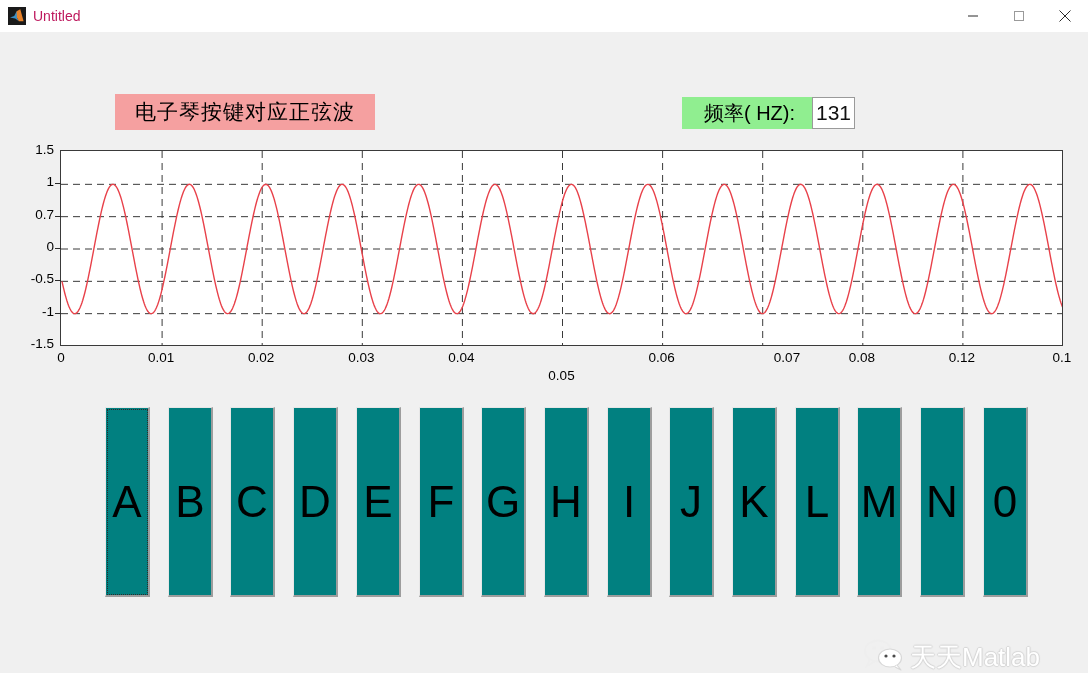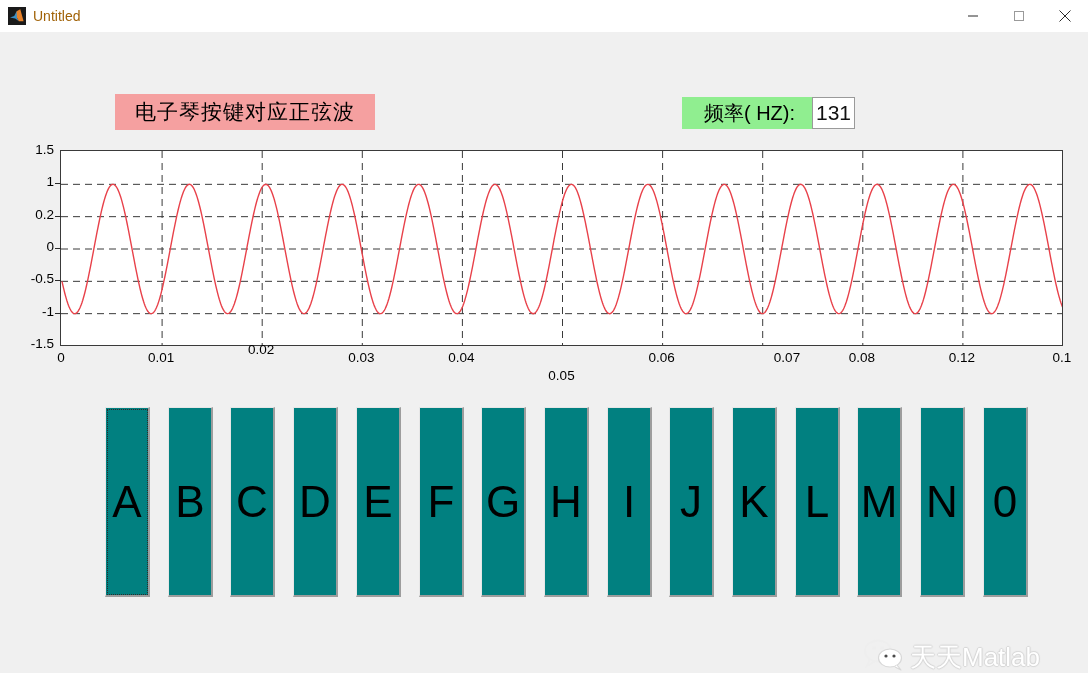--- a/index.html
+++ b/index.html
@@ -28,21 +28,21 @@
     left: 8px; top: 7px;
     width: 18px; height: 18px;
     background: #1a1a1a;
     overflow: hidden;
   }
   #app-icon svg { display: block; }
   #window-title {
     position: absolute;
     left: 33px; top: 7px;
     font-size: 14px;
-    color: #a16207;
+    color: #be185d;
     line-height: 18px;
     white-space: nowrap;
   }
   .winbtn {
     position: absolute;
     top: 0;
     width: 46px; height: 32px;
     cursor: default;
   }
   .winbtn svg { position: absolute; left: 50%; top: 50%; transform: translate(-50%,-50%); }
@@ -230,34 +230,34 @@
           <line x1="901.8999999999999" y1="0" x2="901.8999999999999" y2="196" stroke="#3a3a3a" stroke-width="1" stroke-dasharray="7,5"></line>
         </svg>
       <svg id="wave-svg" width="1003" height="196">
           <path d="M1.00 130.32 L1.71 133.56 L2.43 136.67 L3.15 139.65 L3.86 142.48 L4.57 145.16 L5.29 147.68 L6.00 150.03 L6.72 152.20 L7.43 154.17 L8.15 155.96 L8.87 157.55 L9.58 158.92 L10.29 160.09 L11.01 161.05 L11.72 161.78 L12.44 162.30 L13.15 162.59 L13.87 162.66 L14.59 162.51 L15.30 162.13 L16.02 161.54 L16.73 160.72 L17.45 159.69 L18.16 158.44 L18.88 156.98 L19.59 155.32 L20.31 153.46 L21.02 151.42 L21.74 149.18 L22.45 146.77 L23.16 144.19 L23.88 141.45 L24.59 138.56 L25.31 135.53 L26.02 132.37 L26.74 129.10 L27.46 125.71 L28.17 122.23 L28.89 118.67 L29.60 115.03 L30.32 111.33 L31.03 107.59 L31.74 103.82 L32.46 100.02 L33.17 96.22 L33.89 92.43 L34.60 88.65 L35.32 84.91 L36.03 81.21 L36.75 77.57 L37.47 74.00 L38.18 70.51 L38.90 67.12 L39.61 63.84 L40.32 60.67 L41.04 57.63 L41.75 54.73 L42.47 51.98 L43.19 49.39 L43.90 46.97 L44.61 44.72 L45.33 42.66 L46.05 40.79 L46.76 39.12 L47.48 37.65 L48.19 36.39 L48.91 35.34 L49.62 34.51 L50.34 33.90 L51.05 33.51 L51.77 33.34 L52.48 33.40 L53.20 33.68 L53.91 34.18 L54.63 34.90 L55.34 35.84 L56.05 36.99 L56.77 38.36 L57.48 39.93 L58.20 41.70 L58.91 43.67 L59.63 45.82 L60.35 48.16 L61.06 50.67 L61.77 53.34 L62.49 56.16 L63.21 59.13 L63.92 62.24 L64.63 65.46 L65.35 68.80 L66.06 72.24 L66.78 75.77 L67.49 79.38 L68.21 83.05 L68.92 86.77 L69.64 90.54 L70.36 94.32 L71.07 98.12 L71.78 101.92 L72.50 105.71 L73.22 109.47 L73.93 113.19 L74.64 116.85 L75.36 120.46 L76.08 123.98 L76.79 127.42 L77.50 130.75 L78.22 133.97 L78.93 137.06 L79.65 140.03 L80.36 142.84 L81.08 145.50 L81.80 148.00 L82.51 150.32 L83.22 152.46 L83.94 154.42 L84.66 156.18 L85.37 157.74 L86.09 159.09 L86.80 160.23 L87.52 161.15 L88.23 161.86 L88.94 162.35 L89.66 162.61 L90.37 162.66 L91.09 162.47 L91.81 162.07 L92.52 161.44 L93.23 160.60 L93.95 159.54 L94.67 158.26 L95.38 156.78 L96.09 155.09 L96.81 153.21 L97.52 151.14 L98.24 148.88 L98.96 146.44 L99.67 143.84 L100.38 141.09 L101.10 138.18 L101.82 135.13 L102.53 131.96 L103.24 128.66 L103.96 125.26 L104.67 121.77 L105.39 118.20 L106.10 114.55 L106.82 110.85 L107.53 107.10 L108.25 103.33 L108.97 99.53 L109.68 95.73 L110.40 91.94 L111.11 88.16 L111.82 84.43 L112.54 80.73 L113.25 77.10 L113.97 73.54 L114.69 70.07 L115.40 66.69 L116.12 63.42 L116.83 60.27 L117.55 57.25 L118.26 54.37 L118.97 51.64 L119.69 49.07 L120.40 46.67 L121.12 44.45 L121.84 42.41 L122.55 40.56 L123.27 38.92 L123.98 37.47 L124.70 36.24 L125.41 35.22 L126.13 34.42 L126.84 33.84 L127.55 33.47 L128.27 33.33 L128.99 33.42 L129.70 33.73 L130.41 34.26 L131.13 35.01 L131.84 35.98 L132.56 37.16 L133.28 38.55 L133.99 40.15 L134.70 41.95 L135.42 43.94 L136.14 46.12 L136.85 48.48 L137.56 51.00 L138.28 53.70 L138.99 56.54 L139.71 59.53 L140.43 62.65 L141.14 65.89 L141.86 69.24 L142.57 72.70 L143.29 76.24 L144.00 79.85 L144.72 83.53 L145.43 87.26 L146.14 91.03 L146.86 94.82 L147.58 98.62 L148.29 102.41 L149.00 106.20 L149.72 109.95 L150.44 113.67 L151.15 117.33 L151.87 120.92 L152.58 124.43 L153.29 127.85 L154.01 131.17 L154.72 134.38 L155.44 137.46 L156.16 140.40 L156.87 143.19 L157.59 145.83 L158.30 148.31 L159.02 150.61 L159.73 152.73 L160.44 154.66 L161.16 156.39 L161.87 157.92 L162.59 159.25 L163.31 160.36 L164.02 161.26 L164.73 161.94 L165.45 162.40 L166.17 162.63 L166.88 162.64 L167.59 162.43 L168.31 162.00 L169.02 161.35 L169.74 160.47 L170.46 159.38 L171.17 158.08 L171.89 156.57 L172.60 154.86 L173.31 152.95 L174.03 150.85 L174.75 148.57 L175.46 146.12 L176.18 143.49 L176.89 140.72 L177.61 137.79 L178.32 134.73 L179.03 131.53 L179.75 128.23 L180.46 124.82 L181.18 121.31 L181.90 117.73 L182.61 114.08 L183.32 110.37 L184.04 106.62 L184.75 102.84 L185.47 99.04 L186.19 95.24 L186.90 91.45 L187.62 87.68 L188.33 83.94 L189.05 80.26 L189.76 76.64 L190.47 73.09 L191.19 69.62 L191.91 66.26 L192.62 63.00 L193.34 59.87 L194.05 56.86 L194.76 54.00 L195.48 51.29 L196.19 48.75 L196.91 46.37 L197.63 44.17 L198.34 42.16 L199.06 40.34 L199.77 38.72 L200.49 37.30 L201.20 36.10 L201.92 35.10 L202.63 34.33 L203.34 33.78 L204.06 33.44 L204.78 33.33 L205.49 33.45 L206.20 33.78 L206.92 34.34 L207.63 35.12 L208.35 36.12 L209.06 37.33 L209.78 38.75 L210.49 40.37 L211.21 42.20 L211.92 44.21 L212.64 46.41 L213.36 48.79 L214.07 51.34 L214.78 54.06 L215.50 56.92 L216.22 59.93 L216.93 63.06 L217.65 66.32 L218.36 69.69 L219.08 73.15 L219.79 76.70 L220.50 80.33 L221.22 84.01 L221.93 87.75 L222.65 91.52 L223.37 95.31 L224.08 99.11 L224.79 102.91 L225.51 106.69 L226.22 110.44 L226.94 114.14 L227.66 117.80 L228.37 121.38 L229.09 124.88 L229.80 128.29 L230.52 131.60 L231.23 134.78 L231.95 137.85 L232.66 140.77 L233.38 143.55 L234.09 146.16 L234.81 148.62 L235.52 150.89 L236.23 152.99 L236.95 154.89 L237.66 156.60 L238.38 158.11 L239.10 159.40 L239.81 160.49 L240.52 161.36 L241.24 162.01 L241.96 162.44 L242.67 162.65 L243.38 162.63 L244.10 162.39 L244.81 161.93 L245.53 161.24 L246.25 160.34 L246.96 159.22 L247.67 157.90 L248.39 156.36 L249.11 154.62 L249.82 152.69 L250.53 150.57 L251.25 148.26 L251.96 145.79 L252.68 143.14 L253.40 140.34 L254.11 137.40 L254.82 134.32 L255.54 131.11 L256.25 127.79 L256.97 124.37 L257.68 120.85 L258.40 117.26 L259.12 113.60 L259.83 109.88 L260.55 106.13 L261.26 102.34 L261.97 98.54 L262.69 94.74 L263.41 90.95 L264.12 87.19 L264.83 83.46 L265.55 79.78 L266.26 76.17 L266.98 72.63 L267.70 69.18 L268.41 65.83 L269.13 62.59 L269.84 59.47 L270.56 56.48 L271.27 53.64 L271.98 50.95 L272.70 48.43 L273.41 46.07 L274.13 43.90 L274.85 41.91 L275.56 40.12 L276.27 38.52 L276.99 37.13 L277.71 35.96 L278.42 34.99 L279.13 34.25 L279.85 33.72 L280.56 33.42 L281.28 33.34 L282.00 33.48 L282.71 33.84 L283.42 34.43 L284.14 35.24 L284.86 36.26 L285.57 37.50 L286.29 38.95 L287.00 40.60 L287.71 42.45 L288.43 44.49 L289.14 46.71 L289.86 49.12 L290.57 51.69 L291.29 54.42 L292.00 57.30 L292.72 60.33 L293.44 63.48 L294.15 66.75 L294.87 70.13 L295.58 73.61 L296.29 77.17 L297.01 80.80 L297.73 84.50 L298.44 88.23 L299.16 92.01 L299.87 95.80 L300.59 99.60 L301.30 103.40 L302.01 107.18 L302.73 110.92 L303.44 114.62 L304.16 118.27 L304.88 121.84 L305.59 125.33 L306.31 128.73 L307.02 132.02 L307.74 135.19 L308.45 138.23 L309.17 141.14 L309.88 143.90 L310.59 146.49 L311.31 148.92 L312.03 151.18 L312.74 153.25 L313.45 155.13 L314.17 156.81 L314.89 158.29 L315.60 159.56 L316.31 160.62 L317.03 161.46 L317.75 162.08 L318.46 162.48 L319.17 162.66 L319.89 162.61 L320.61 162.34 L321.32 161.85 L322.04 161.14 L322.75 160.21 L323.46 159.06 L324.18 157.71 L324.90 156.15 L325.61 154.38 L326.32 152.42 L327.04 150.28 L327.76 147.95 L328.47 145.45 L329.19 142.79 L329.90 139.97 L330.62 137.01 L331.33 133.91 L332.04 130.69 L332.76 127.35 L333.47 123.92 L334.19 120.39 L334.90 116.79 L335.62 113.12 L336.34 109.40 L337.05 105.64 L337.76 101.85 L338.48 98.05 L339.19 94.25 L339.91 90.46 L340.62 86.70 L341.34 82.98 L342.05 79.31 L342.77 75.71 L343.49 72.18 L344.20 68.74 L344.91 65.40 L345.63 62.18 L346.35 59.07 L347.06 56.11 L347.77 53.29 L348.49 50.62 L349.20 48.11 L349.92 45.78 L350.64 43.63 L351.35 41.67 L352.06 39.90 L352.78 38.33 L353.50 36.97 L354.21 35.82 L354.92 34.88 L355.64 34.17 L356.36 33.67 L357.07 33.39 L357.79 33.34 L358.50 33.51 L359.22 33.91 L359.93 34.52 L360.65 35.36 L361.36 36.41 L362.07 37.68 L362.79 39.15 L363.50 40.83 L364.22 42.70 L364.94 44.77 L365.65 47.01 L366.36 49.44 L367.08 52.03 L367.80 54.79 L368.51 57.69 L369.22 60.73 L369.94 63.90 L370.65 67.18 L371.37 70.58 L372.08 74.07 L372.80 77.64 L373.51 81.28 L374.23 84.98 L374.94 88.72 L375.66 92.50 L376.37 96.29 L377.09 100.10 L377.81 103.89 L378.52 107.66 L379.24 111.40 L379.95 115.10 L380.67 118.73 L381.38 122.30 L382.10 125.78 L382.81 129.16 L383.52 132.44 L384.24 135.59 L384.95 138.62 L385.67 141.51 L386.39 144.24 L387.10 146.82 L387.81 149.23 L388.53 151.46 L389.25 153.50 L389.96 155.36 L390.68 157.01 L391.39 158.46 L392.11 159.71 L392.82 160.74 L393.53 161.55 L394.25 162.14 L394.96 162.51 L395.68 162.66 L396.39 162.59 L397.11 162.29 L397.82 161.77 L398.54 161.03 L399.25 160.07 L399.97 158.90 L400.69 157.52 L401.40 155.93 L402.11 154.14 L402.83 152.16 L403.55 149.99 L404.26 147.64 L404.97 145.12 L405.69 142.43 L406.40 139.59 L407.12 136.61 L407.84 133.50 L408.55 130.26 L409.26 126.91 L409.98 123.46 L410.70 119.93 L411.41 116.31 L412.13 112.64 L412.84 108.91 L413.56 105.15 L414.27 101.36 L414.99 97.56 L415.70 93.76 L416.41 89.97 L417.13 86.22 L417.85 82.50 L418.56 78.84 L419.28 75.24 L419.99 71.73 L420.71 68.30 L421.42 64.98 L422.13 61.77 L422.85 58.68 L423.56 55.73 L424.28 52.93 L424.99 50.28 L425.71 47.80 L426.43 45.49 L427.14 43.37 L427.85 41.43 L428.57 39.68 L429.29 38.14 L430.00 36.81 L430.71 35.69 L431.43 34.78 L432.14 34.09 L432.86 33.62 L433.57 33.37 L434.29 33.35 L435.00 33.55 L435.72 33.98 L436.44 34.62 L437.15 35.48 L437.86 36.56 L438.58 37.86 L439.30 39.36 L440.01 41.06 L440.72 42.96 L441.44 45.05 L442.16 47.32 L442.87 49.77 L443.59 52.38 L444.30 55.15 L445.01 58.07 L445.73 61.13 L446.44 64.32 L447.16 67.62 L447.87 71.03 L448.59 74.53 L449.31 78.11 L450.02 81.76 L450.74 85.46 L451.45 89.21 L452.17 92.99 L452.88 96.79 L453.60 100.59 L454.31 104.38 L455.02 108.15 L455.74 111.89 L456.45 115.57 L457.17 119.20 L457.88 122.75 L458.60 126.22 L459.32 129.59 L460.03 132.85 L460.75 135.99 L461.46 139.00 L462.17 141.87 L462.89 144.58 L463.61 147.14 L464.32 149.52 L465.04 151.73 L465.75 153.75 L466.47 155.58 L467.18 157.21 L467.89 158.64 L468.61 159.85 L469.32 160.85 L470.04 161.64 L470.75 162.20 L471.47 162.55 L472.19 162.67 L472.90 162.56 L473.62 162.24 L474.33 161.69 L475.04 160.92 L475.76 159.93 L476.47 158.73 L477.19 157.32 L477.90 155.71 L478.62 153.89 L479.34 151.89 L480.05 149.69 L480.77 147.32 L481.48 144.78 L482.19 142.07 L482.91 139.21 L483.63 136.22 L484.34 133.08 L485.06 129.83 L485.77 126.47 L486.49 123.01 L487.20 119.46 L487.92 115.84 L488.63 112.16 L489.34 108.42 L490.06 104.66 L490.77 100.87 L491.49 97.06 L492.20 93.27 L492.92 89.49 L493.63 85.73 L494.35 82.02 L495.07 78.37 L495.78 74.78 L496.49 71.28 L497.21 67.86 L497.92 64.55 L498.64 61.36 L499.35 58.29 L500.07 55.36 L500.79 52.58 L501.50 49.95 L502.22 47.49 L502.93 45.21 L503.64 43.10 L504.36 41.19 L505.07 39.47 L505.79 37.96 L506.50 36.65 L507.22 35.56 L507.94 34.68 L508.65 34.01 L509.37 33.58 L510.08 33.36 L510.79 33.36 L511.51 33.59 L512.22 34.05 L512.94 34.72 L513.65 35.61 L514.37 36.72 L515.09 38.04 L515.80 39.57 L516.51 41.29 L517.23 43.22 L517.94 45.33 L518.66 47.63 L519.38 50.10 L520.09 52.73 L520.80 55.52 L521.52 58.46 L522.24 61.54 L522.95 64.74 L523.66 68.05 L524.38 71.47 L525.09 74.99 L525.81 78.58 L526.52 82.23 L527.24 85.95 L527.95 89.70 L528.67 93.48 L529.39 97.28 L530.10 101.08 L530.82 104.87 L531.53 108.64 L532.25 112.37 L532.96 116.05 L533.67 119.67 L534.39 123.21 L535.11 126.66 L535.82 130.02 L536.54 133.27 L537.25 136.39 L537.97 139.38 L538.68 142.23 L539.39 144.93 L540.11 147.46 L540.82 149.82 L541.54 152.00 L542.25 154.00 L542.97 155.80 L543.69 157.41 L544.40 158.81 L545.12 159.99 L545.83 160.97 L546.54 161.72 L547.26 162.26 L547.97 162.57 L548.69 162.67 L549.40 162.53 L550.12 162.18 L550.84 161.60 L551.55 160.80 L552.26 159.79 L552.98 158.56 L553.70 157.12 L554.41 155.48 L555.12 153.64 L555.84 151.61 L556.55 149.39 L557.27 147.00 L557.98 144.43 L558.70 141.71 L559.42 138.83 L560.13 135.82 L560.85 132.67 L561.56 129.40 L562.27 126.03 L562.99 122.55 L563.71 118.99 L564.42 115.36 L565.13 111.67 L565.85 107.94 L566.57 104.17 L567.28 100.37 L568.00 96.57 L568.71 92.77 L569.42 89.00 L570.14 85.25 L570.86 81.55 L571.57 77.90 L572.28 74.32 L573.00 70.83 L573.72 67.43 L574.43 64.13 L575.15 60.95 L575.86 57.90 L576.57 54.99 L577.29 52.23 L578.00 49.62 L578.72 47.18 L579.43 44.92 L580.15 42.84 L580.87 40.96 L581.58 39.26 L582.30 37.78 L583.01 36.50 L583.72 35.43 L584.44 34.58 L585.15 33.95 L585.87 33.53 L586.58 33.35 L587.30 33.38 L588.01 33.64 L588.73 34.12 L589.45 34.82 L590.16 35.74 L590.87 36.88 L591.59 38.23 L592.31 39.78 L593.02 41.53 L593.74 43.48 L594.45 45.62 L595.17 47.94 L595.88 50.43 L596.60 53.09 L597.31 55.90 L598.02 58.85 L598.74 61.95 L599.46 65.16 L600.17 68.49 L600.88 71.93 L601.60 75.45 L602.32 79.05 L603.03 82.71 L603.75 86.43 L604.46 90.19 L605.17 93.98 L605.89 97.77 L606.61 101.57 L607.32 105.36 L608.03 109.12 L608.75 112.85 L609.47 116.52 L610.18 120.13 L610.89 123.66 L611.61 127.11 L612.32 130.45 L613.04 133.68 L613.75 136.79 L614.47 139.76 L615.18 142.59 L615.90 145.26 L616.62 147.78 L617.33 150.12 L618.04 152.27 L618.76 154.25 L619.47 156.02 L620.19 157.60 L620.90 158.97 L621.62 160.13 L622.34 161.08 L623.05 161.81 L623.77 162.31 L624.48 162.60 L625.20 162.66 L625.91 162.50 L626.63 162.12 L627.34 161.51 L628.05 160.68 L628.77 159.64 L629.49 158.39 L630.20 156.92 L630.91 155.26 L631.63 153.39 L632.35 151.33 L633.06 149.09 L633.77 146.67 L634.49 144.09 L635.21 141.34 L635.92 138.45 L636.63 135.42 L637.35 132.25 L638.07 128.97 L638.78 125.58 L639.50 122.10 L640.21 118.53 L640.92 114.89 L641.64 111.19 L642.36 107.45 L643.07 103.67 L643.79 99.88 L644.50 96.08 L645.22 92.28 L645.93 88.51 L646.64 84.77 L647.36 81.07 L648.07 77.43 L648.79 73.86 L649.50 70.38 L650.22 66.99 L650.93 63.71 L651.65 60.55 L652.37 57.52 L653.08 54.62 L653.80 51.88 L654.51 49.30 L655.23 46.88 L655.94 44.64 L656.65 42.59 L657.37 40.72 L658.08 39.06 L658.80 37.60 L659.52 36.35 L660.23 35.31 L660.94 34.48 L661.66 33.88 L662.38 33.50 L663.09 33.34 L663.80 33.40 L664.52 33.69 L665.24 34.20 L665.95 34.93 L666.67 35.88 L667.38 37.04 L668.10 38.42 L668.81 39.99 L669.52 41.77 L670.24 43.75 L670.95 45.91 L671.67 48.25 L672.38 50.77 L673.10 53.44 L673.82 56.27 L674.53 59.25 L675.25 62.36 L675.96 65.59 L676.68 68.93 L677.39 72.38 L678.10 75.91 L678.82 79.52 L679.54 83.19 L680.25 86.92 L680.97 90.68 L681.68 94.47 L682.39 98.27 L683.11 102.07 L683.82 105.85 L684.54 109.61 L685.25 113.33 L685.97 116.99 L686.69 120.59 L687.40 124.11 L688.12 127.55 L688.83 130.87 L689.55 134.09 L690.26 137.18 L690.97 140.14 L691.69 142.94 L692.40 145.60 L693.12 148.09 L693.83 150.41 L694.55 152.54 L695.27 154.49 L695.98 156.24 L696.70 157.79 L697.41 159.14 L698.13 160.27 L698.84 161.19 L699.55 161.89 L700.27 162.36 L700.99 162.62 L701.70 162.65 L702.41 162.46 L703.13 162.05 L703.85 161.41 L704.56 160.56 L705.27 159.49 L705.99 158.21 L706.71 156.72 L707.42 155.02 L708.13 153.13 L708.85 151.05 L709.56 148.79 L710.28 146.35 L711.00 143.74 L711.71 140.98 L712.43 138.06 L713.14 135.01 L713.85 131.83 L714.57 128.54 L715.28 125.13 L716.00 121.64 L716.72 118.06 L717.43 114.41 L718.14 110.71 L718.86 106.96 L719.58 103.18 L720.29 99.39 L721.00 95.58 L721.72 91.79 L722.44 88.02 L723.15 84.28 L723.86 80.59 L724.58 76.96 L725.30 73.41 L726.01 69.94 L726.72 66.56 L727.44 63.29 L728.15 60.15 L728.87 57.13 L729.59 54.26 L730.30 51.54 L731.01 48.97 L731.73 46.58 L732.45 44.37 L733.16 42.34 L733.88 40.50 L734.59 38.86 L735.30 37.42 L736.02 36.20 L736.74 35.19 L737.45 34.39 L738.16 33.82 L738.88 33.46 L739.60 33.33 L740.31 33.43 L741.02 33.74 L741.74 34.28 L742.46 35.04 L743.17 36.02 L743.88 37.21 L744.60 38.61 L745.31 40.21 L746.03 42.02 L746.75 44.02 L747.46 46.20 L748.18 48.57 L748.89 51.10 L749.61 53.80 L750.32 56.65 L751.03 59.64 L751.75 62.77 L752.47 66.02 L753.18 69.37 L753.89 72.83 L754.61 76.37 L755.32 79.99 L756.04 83.67 L756.75 87.40 L757.47 91.17 L758.19 94.96 L758.90 98.76 L759.62 102.56 L760.33 106.34 L761.05 110.10 L761.76 113.81 L762.47 117.46 L763.19 121.05 L763.90 124.56 L764.62 127.98 L765.34 131.30 L766.05 134.50 L766.77 137.57 L767.48 140.51 L768.20 143.30 L768.91 145.93 L769.63 148.40 L770.34 150.69 L771.05 152.80 L771.77 154.73 L772.49 156.45 L773.20 157.98 L773.91 159.29 L774.63 160.40 L775.35 161.29 L776.06 161.96 L776.77 162.41 L777.49 162.64 L778.20 162.64 L778.92 162.42 L779.64 161.98 L780.35 161.32 L781.06 160.43 L781.78 159.34 L782.50 158.03 L783.21 156.51 L783.92 154.79 L784.64 152.87 L785.36 150.77 L786.07 148.48 L786.78 146.02 L787.50 143.39 L788.22 140.61 L788.93 137.68 L789.65 134.61 L790.36 131.41 L791.07 128.10 L791.79 124.68 L792.50 121.18 L793.22 117.59 L793.94 113.93 L794.65 110.22 L795.37 106.47 L796.08 102.69 L796.79 98.89 L797.51 95.09 L798.22 91.30 L798.94 87.53 L799.66 83.80 L800.37 80.12 L801.09 76.50 L801.80 72.95 L802.51 69.49 L803.23 66.13 L803.95 62.88 L804.66 59.75 L805.38 56.75 L806.09 53.90 L806.80 51.19 L807.52 48.65 L808.23 46.28 L808.95 44.09 L809.67 42.09 L810.38 40.27 L811.10 38.66 L811.81 37.25 L812.52 36.06 L813.24 35.07 L813.95 34.31 L814.67 33.76 L815.38 33.43 L816.10 33.33 L816.81 33.46 L817.53 33.80 L818.25 34.37 L818.96 35.16 L819.67 36.16 L820.39 37.38 L821.11 38.81 L821.82 40.44 L822.53 42.27 L823.25 44.29 L823.97 46.50 L824.68 48.89 L825.40 51.44 L826.11 54.16 L826.82 57.03 L827.54 60.04 L828.25 63.18 L828.97 66.45 L829.69 69.82 L830.40 73.29 L831.12 76.84 L831.83 80.47 L832.55 84.16 L833.26 87.89 L833.97 91.66 L834.69 95.45 L835.41 99.25 L836.12 103.05 L836.83 106.83 L837.55 110.58 L838.26 114.29 L838.98 117.93 L839.70 121.51 L840.41 125.01 L841.12 128.42 L841.84 131.72 L842.56 134.90 L843.27 137.96 L843.98 140.88 L844.70 143.65 L845.42 146.26 L846.13 148.71 L846.85 150.98 L847.56 153.07 L848.27 154.96 L848.99 156.66 L849.70 158.16 L850.42 159.45 L851.13 160.53 L851.85 161.39 L852.57 162.03 L853.28 162.45 L854.00 162.65 L854.71 162.62 L855.42 162.38 L856.14 161.91 L856.86 161.21 L857.57 160.30 L858.28 159.18 L859.00 157.84 L859.72 156.30 L860.43 154.55 L861.14 152.61 L861.86 150.48 L862.58 148.17 L863.29 145.69 L864.00 143.04 L864.72 140.23 L865.43 137.28 L866.15 134.20 L866.87 130.99 L867.58 127.66 L868.29 124.23 L869.01 120.72 L869.72 117.12 L870.44 113.46 L871.15 109.74 L871.87 105.98 L872.59 102.20 L873.30 98.40 L874.01 94.60 L874.73 90.81 L875.45 87.05 L876.16 83.32 L876.87 79.65 L877.59 76.03 L878.31 72.50 L879.02 69.05 L879.73 65.70 L880.45 62.47 L881.17 59.35 L881.88 56.37 L882.60 53.54 L883.31 50.86 L884.02 48.34 L884.74 45.99 L885.46 43.82 L886.17 41.84 L886.88 40.05 L887.60 38.47 L888.32 37.09 L889.03 35.92 L889.74 34.96 L890.46 34.22 L891.17 33.70 L891.89 33.41 L892.61 33.34 L893.32 33.49 L894.03 33.86 L894.75 34.46 L895.47 35.27 L896.18 36.31 L896.89 37.55 L897.61 39.01 L898.33 40.66 L899.04 42.52 L899.75 44.57 L900.47 46.80 L901.18 49.21 L901.90 51.79 L902.62 54.53 L903.33 57.41 L904.04 60.44 L904.76 63.60 L905.48 66.88 L906.19 70.26 L906.90 73.74 L907.62 77.31 L908.34 80.94 L909.05 84.64 L909.76 88.38 L910.48 92.15 L911.20 95.95 L911.91 99.75 L912.62 103.54 L913.34 107.32 L914.05 111.06 L914.77 114.76 L915.49 118.40 L916.20 121.97 L916.91 125.46 L917.63 128.85 L918.35 132.14 L919.06 135.31 L919.77 138.35 L920.49 141.25 L921.21 144.00 L921.92 146.59 L922.64 149.01 L923.35 151.26 L924.06 153.32 L924.78 155.19 L925.50 156.87 L926.21 158.34 L926.92 159.60 L927.64 160.65 L928.36 161.48 L929.07 162.10 L929.78 162.49 L930.50 162.66 L931.22 162.61 L931.93 162.33 L932.65 161.83 L933.36 161.11 L934.07 160.17 L934.79 159.02 L935.51 157.65 L936.22 156.08 L936.93 154.31 L937.65 152.35 L938.37 150.19 L939.08 147.86 L939.79 145.35 L940.51 142.68 L941.23 139.86 L941.94 136.89 L942.66 133.79 L943.37 130.56 L944.09 127.22 L944.80 123.78 L945.51 120.25 L946.23 116.65 L946.95 112.98 L947.66 109.25 L948.38 105.49 L949.09 101.71 L949.80 97.91 L950.52 94.11 L951.24 90.32 L951.95 86.56 L952.66 82.84 L953.38 79.17 L954.10 75.57 L954.81 72.05 L955.53 68.61 L956.24 65.28 L956.96 62.06 L957.67 58.96 L958.38 56.00 L959.10 53.18 L959.81 50.52 L960.53 48.02 L961.25 45.70 L961.96 43.55 L962.67 41.60 L963.39 39.84 L964.11 38.28 L964.82 36.92 L965.54 35.78 L966.25 34.85 L966.96 34.14 L967.68 33.65 L968.40 33.39 L969.11 33.34 L969.82 33.52 L970.54 33.93 L971.26 34.55 L971.97 35.40 L972.68 36.46 L973.40 37.73 L974.11 39.21 L974.83 40.89 L975.55 42.78 L976.26 44.85 L976.98 47.10 L977.69 49.54 L978.41 52.14 L979.12 54.89 L979.84 57.80 L980.55 60.85 L981.26 64.02 L981.98 67.31 L982.69 70.71 L983.41 74.20 L984.13 77.78 L984.84 81.42 L985.56 85.12 L986.27 88.87 L986.99 92.64 L987.70 96.44 L988.41 100.24 L989.13 104.03 L989.85 107.81 L990.56 111.55 L991.28 115.24 L991.99 118.87 L992.71 122.43 L993.42 125.91 L994.13 129.29 L994.85 132.56 L995.56 135.71 L996.28 138.73 L997.00 141.61 L997.71 144.34 L998.43 146.91 L999.14 149.31 L999.86 151.54 L1000.57 153.58 L1001.29 155.42 L1002.00 157.07 " fill="none" stroke="#e8414a" stroke-width="1.4"></path>
         </svg>
     </div>
     <div id="ytick-container">
         <div class="ytick-label" style="left: 2px; top: 110px; width: 52px;">1.5</div>
         <div class="ytick-label" style="left: 2px; top: 142.333px; width: 52px;">1</div>
         <div class="tick-mark-y" style="left: 55px; top: 151.333px; width: 6px;"></div>
-        <div class="ytick-label" style="left: 2px; top: 174.667px; width: 52px;">0.2</div>
+        <div class="ytick-label" style="left: 2px; top: 174.667px; width: 52px;">0.7</div>
         <div class="tick-mark-y" style="left: 55px; top: 183.667px; width: 6px;"></div>
         <div class="ytick-label" style="left: 2px; top: 207px; width: 52px;">0</div>
         <div class="tick-mark-y" style="left: 55px; top: 216px; width: 6px;"></div>
         <div class="ytick-label" style="left: 2px; top: 239.333px; width: 52px;">-0.5</div>
         <div class="tick-mark-y" style="left: 55px; top: 248.333px; width: 6px;"></div>
         <div class="ytick-label" style="left: 2px; top: 271.667px; width: 52px;">-1</div>
         <div class="tick-mark-y" style="left: 55px; top: 280.667px; width: 6px;"></div>
         <div class="ytick-label" style="left: 2px; top: 304px; width: 52px;">-1.5</div>
       </div>
     <div id="xtick-container">
         <div class="xtick-label" style="left: 31px; top: 318px; width: 60px;">0</div>
         <div class="xtick-label" style="left: 131.1px; top: 318px; width: 60px;">0.01</div>
-        <div class="xtick-label" style="left: 231.2px; top: 310px; width: 60px;">0.02</div>
+        <div class="xtick-label" style="left: 231.2px; top: 318px; width: 60px;">0.02</div>
         <div class="xtick-label" style="left: 331.3px; top: 318px; width: 60px;">0.03</div>
         <div class="xtick-label" style="left: 431.4px; top: 318px; width: 60px;">0.04</div>
         <div class="xtick-label" style="left: 531.5px; top: 336px; width: 60px;">0.05</div>
         <div class="xtick-label" style="left: 631.6px; top: 318px; width: 60px;">0.06</div>
         <div class="xtick-label" style="left: 757px; top: 318px; width: 60px;">0.07</div>
         <div class="xtick-label" style="left: 831.8px; top: 318px; width: 60px;">0.08</div>
         <div class="xtick-label" style="left: 931.9px; top: 318px; width: 60px;">0.12</div>
         <div class="xtick-label" style="left: 1032px; top: 318px; width: 60px;">0.1</div>
       </div>
   </div>

